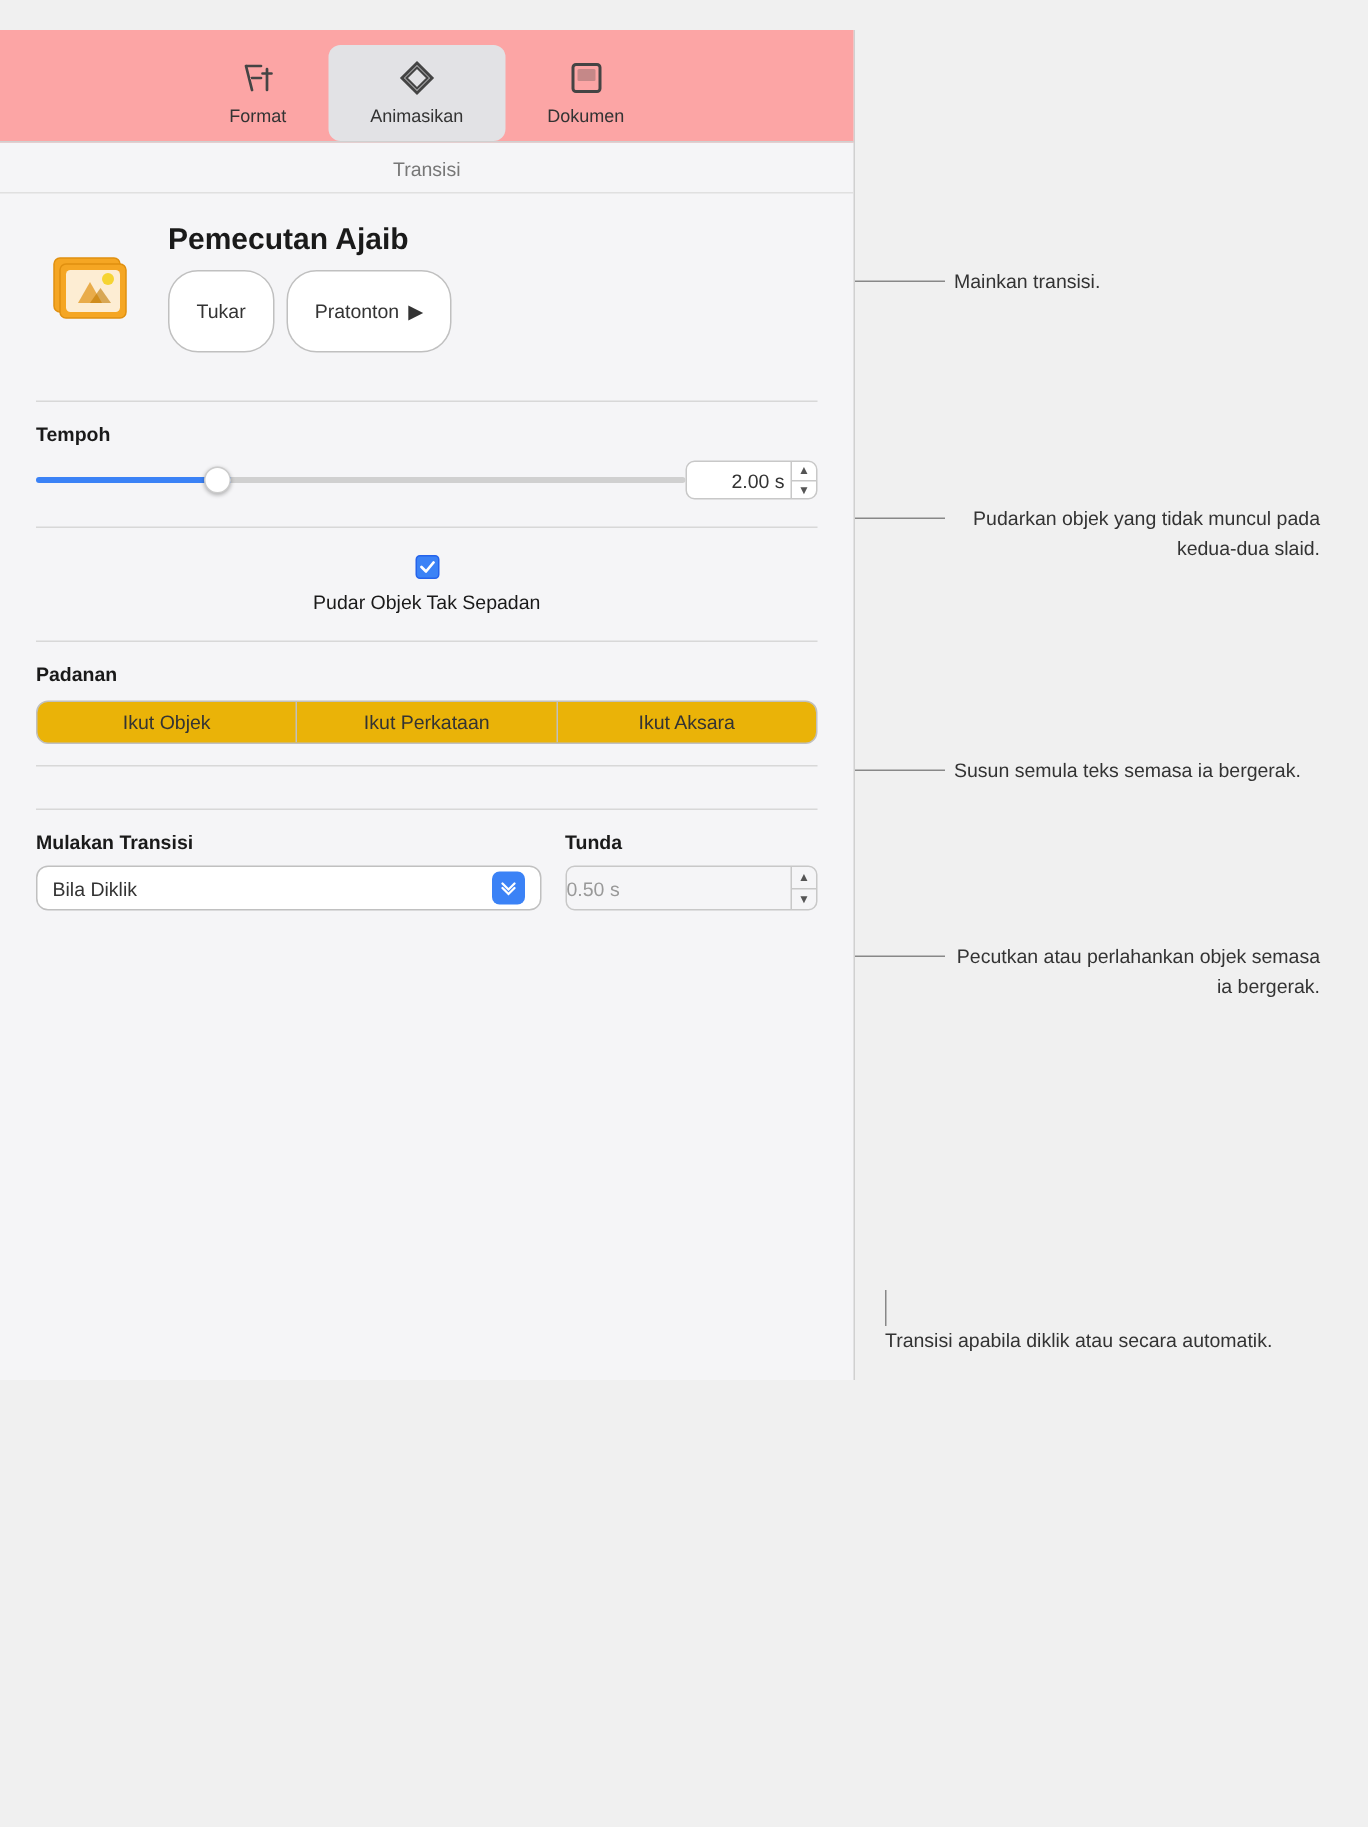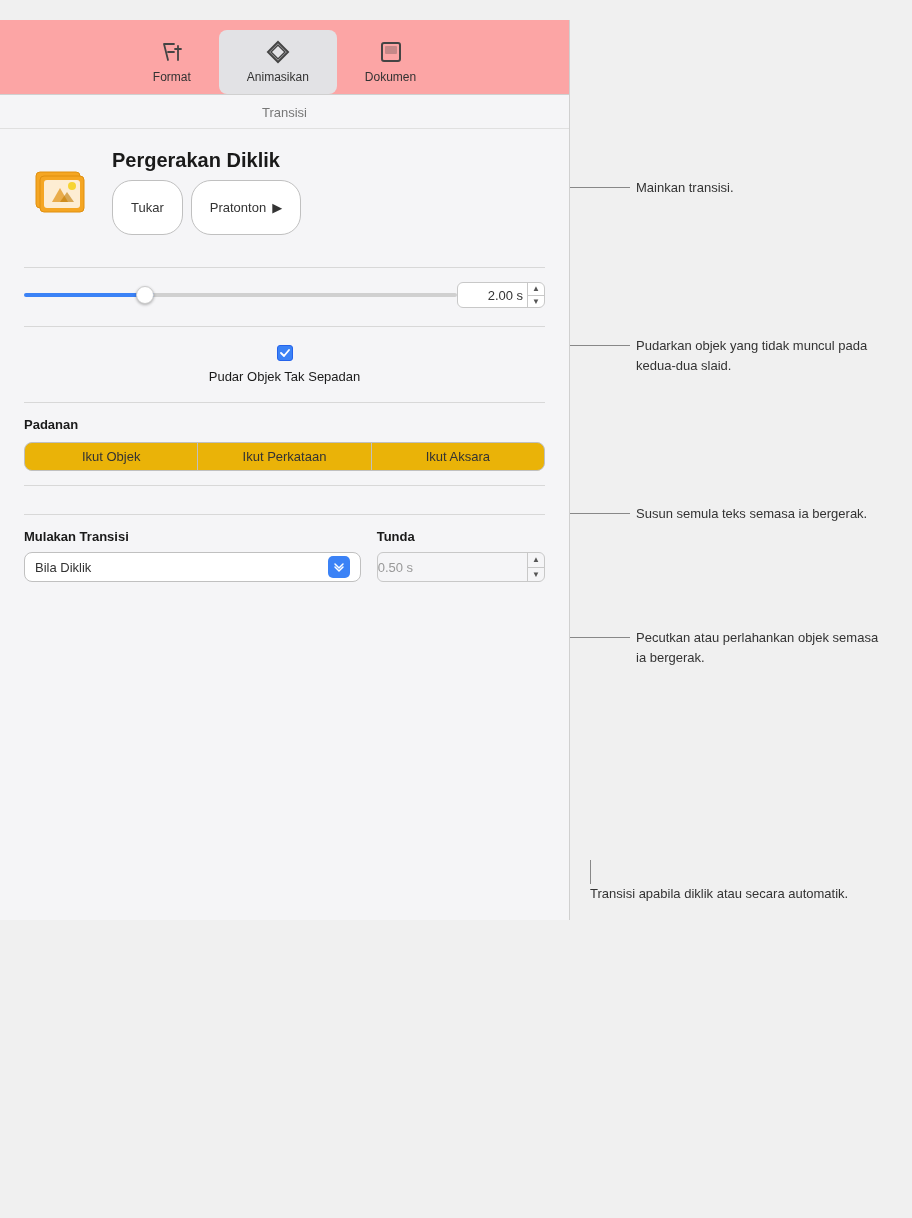--- a/index.html
+++ b/index.html
@@ -369,20 +369,21 @@
     }
 
     
     .annotations-area {
       width: 342px;
       padding: 20px 16px;
       display: flex;
       flex-direction: column;
       gap: 0;
       position: relative;
+      text-align: right;
     }
   </style>
 </head>
 <body>
 
 <div class="panel-wrapper">
 
   <div class="sidebar">
 
     <div class="toolbar">
@@ -434,34 +435,35 @@
 
             <rect x="20" y="16" width="36" height="28" rx="3" fill="#fff" opacity="0.8"></rect>
 
             <polygon points="28,38 36,24 44,38" fill="#e09010" opacity="0.7"></polygon>
             <polygon points="36,38 43,28 50,38" fill="#c07800" opacity="0.6"></polygon>
 
             <circle cx="48" cy="22" r="4" fill="#f5d020" opacity="0.9"></circle>
           </svg>
         </div>
         <div class="title-info">
-          <span class="title-text">Pergerakan Diklik</span>
+          <span class="title-text">Pemecutan Ajaib</span>
           <div class="title-buttons">
             <button class="btn-rounded">Tukar</button>
             <button class="btn-rounded">
               <span>Pratonton</span>
               <span>▶</span>
             </button>
           </div>
         </div>
       </div>
 
       <div class="divider"></div>
 
       <div>
+        <div class="section-label">Tempoh</div>
         <div class="slider-row">
           <div class="slider-track">
             <div class="slider-thumb"></div>
           </div>
           <div class="stepper-input">
             <span class="stepper-value">2.00 s</span>
             <div class="stepper-arrows">
               <button class="stepper-arrow">▲</button>
               <button class="stepper-arrow">▼</button>
             </div>

